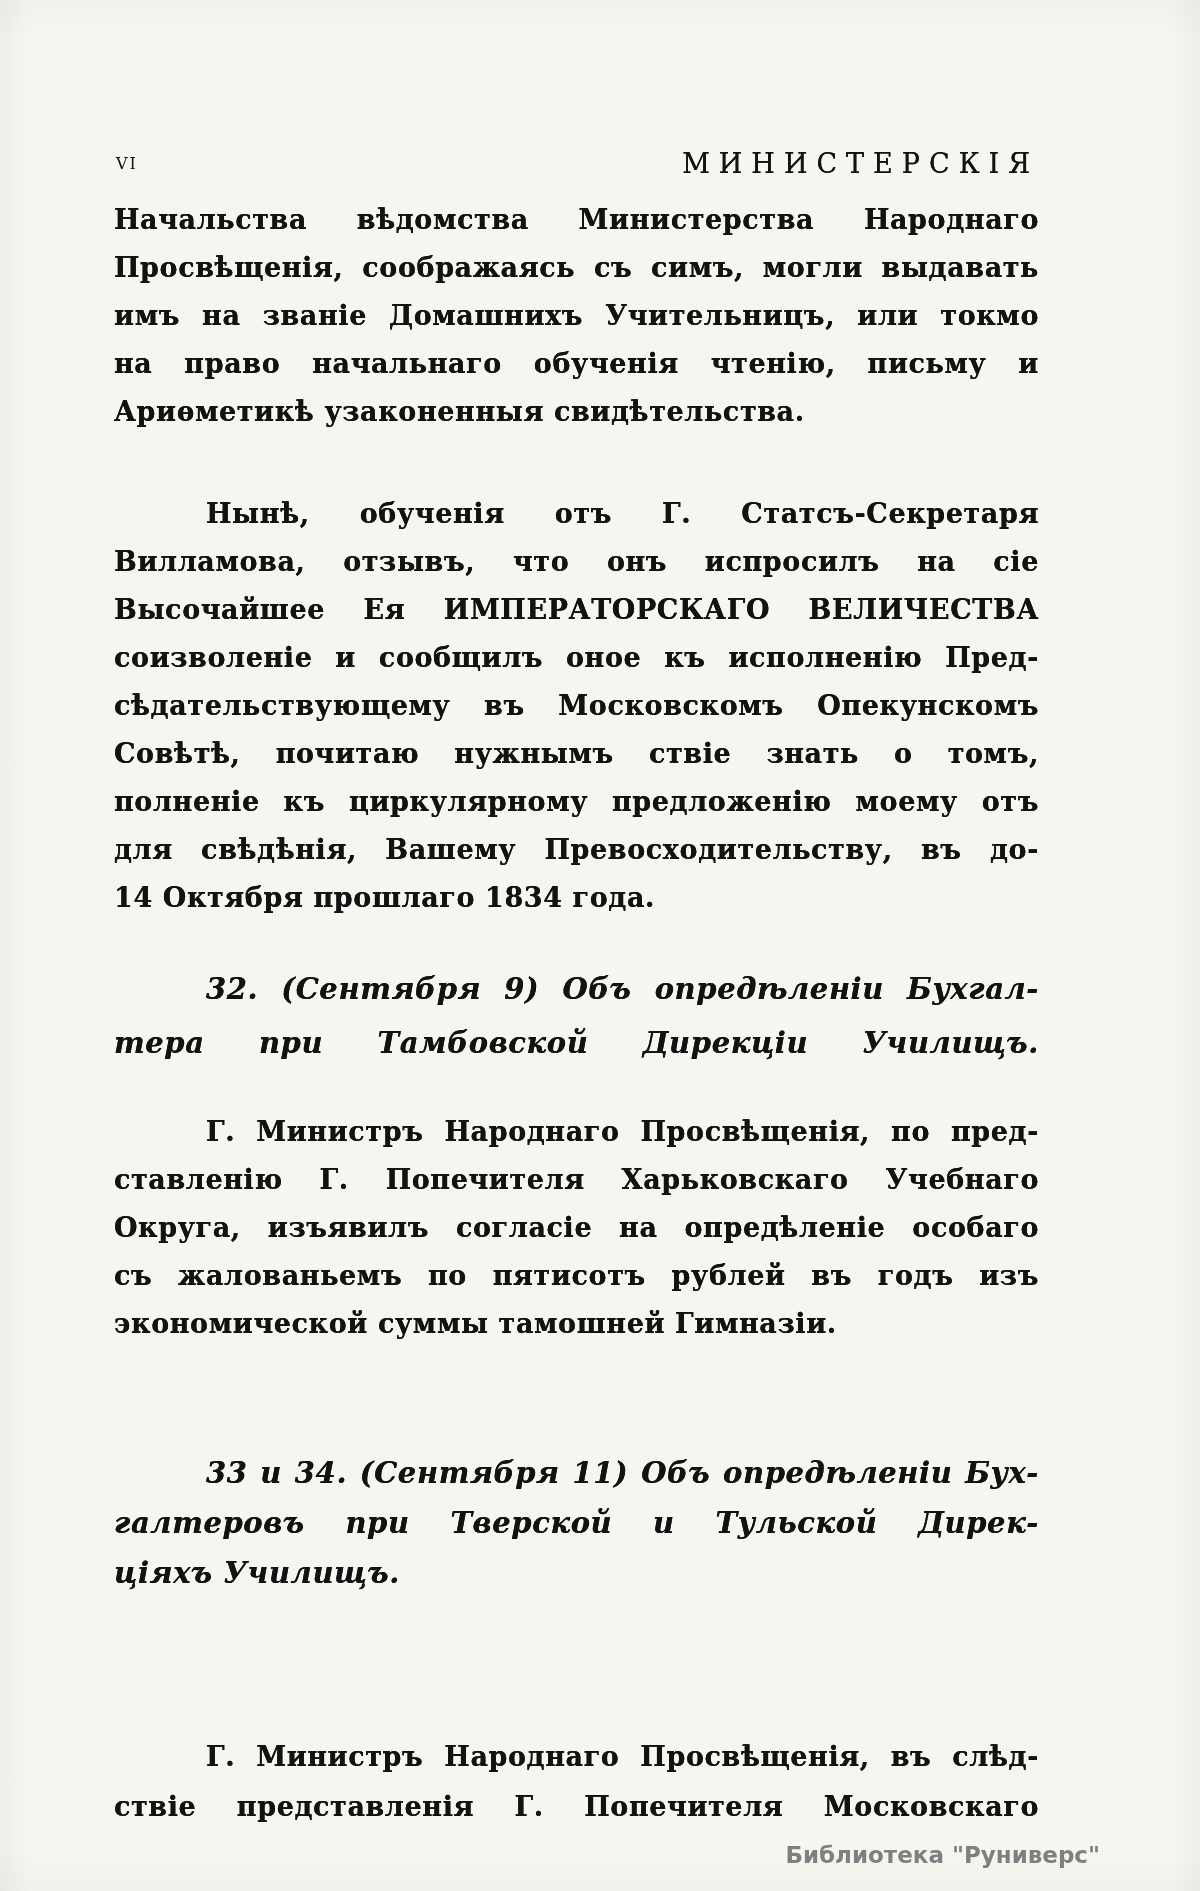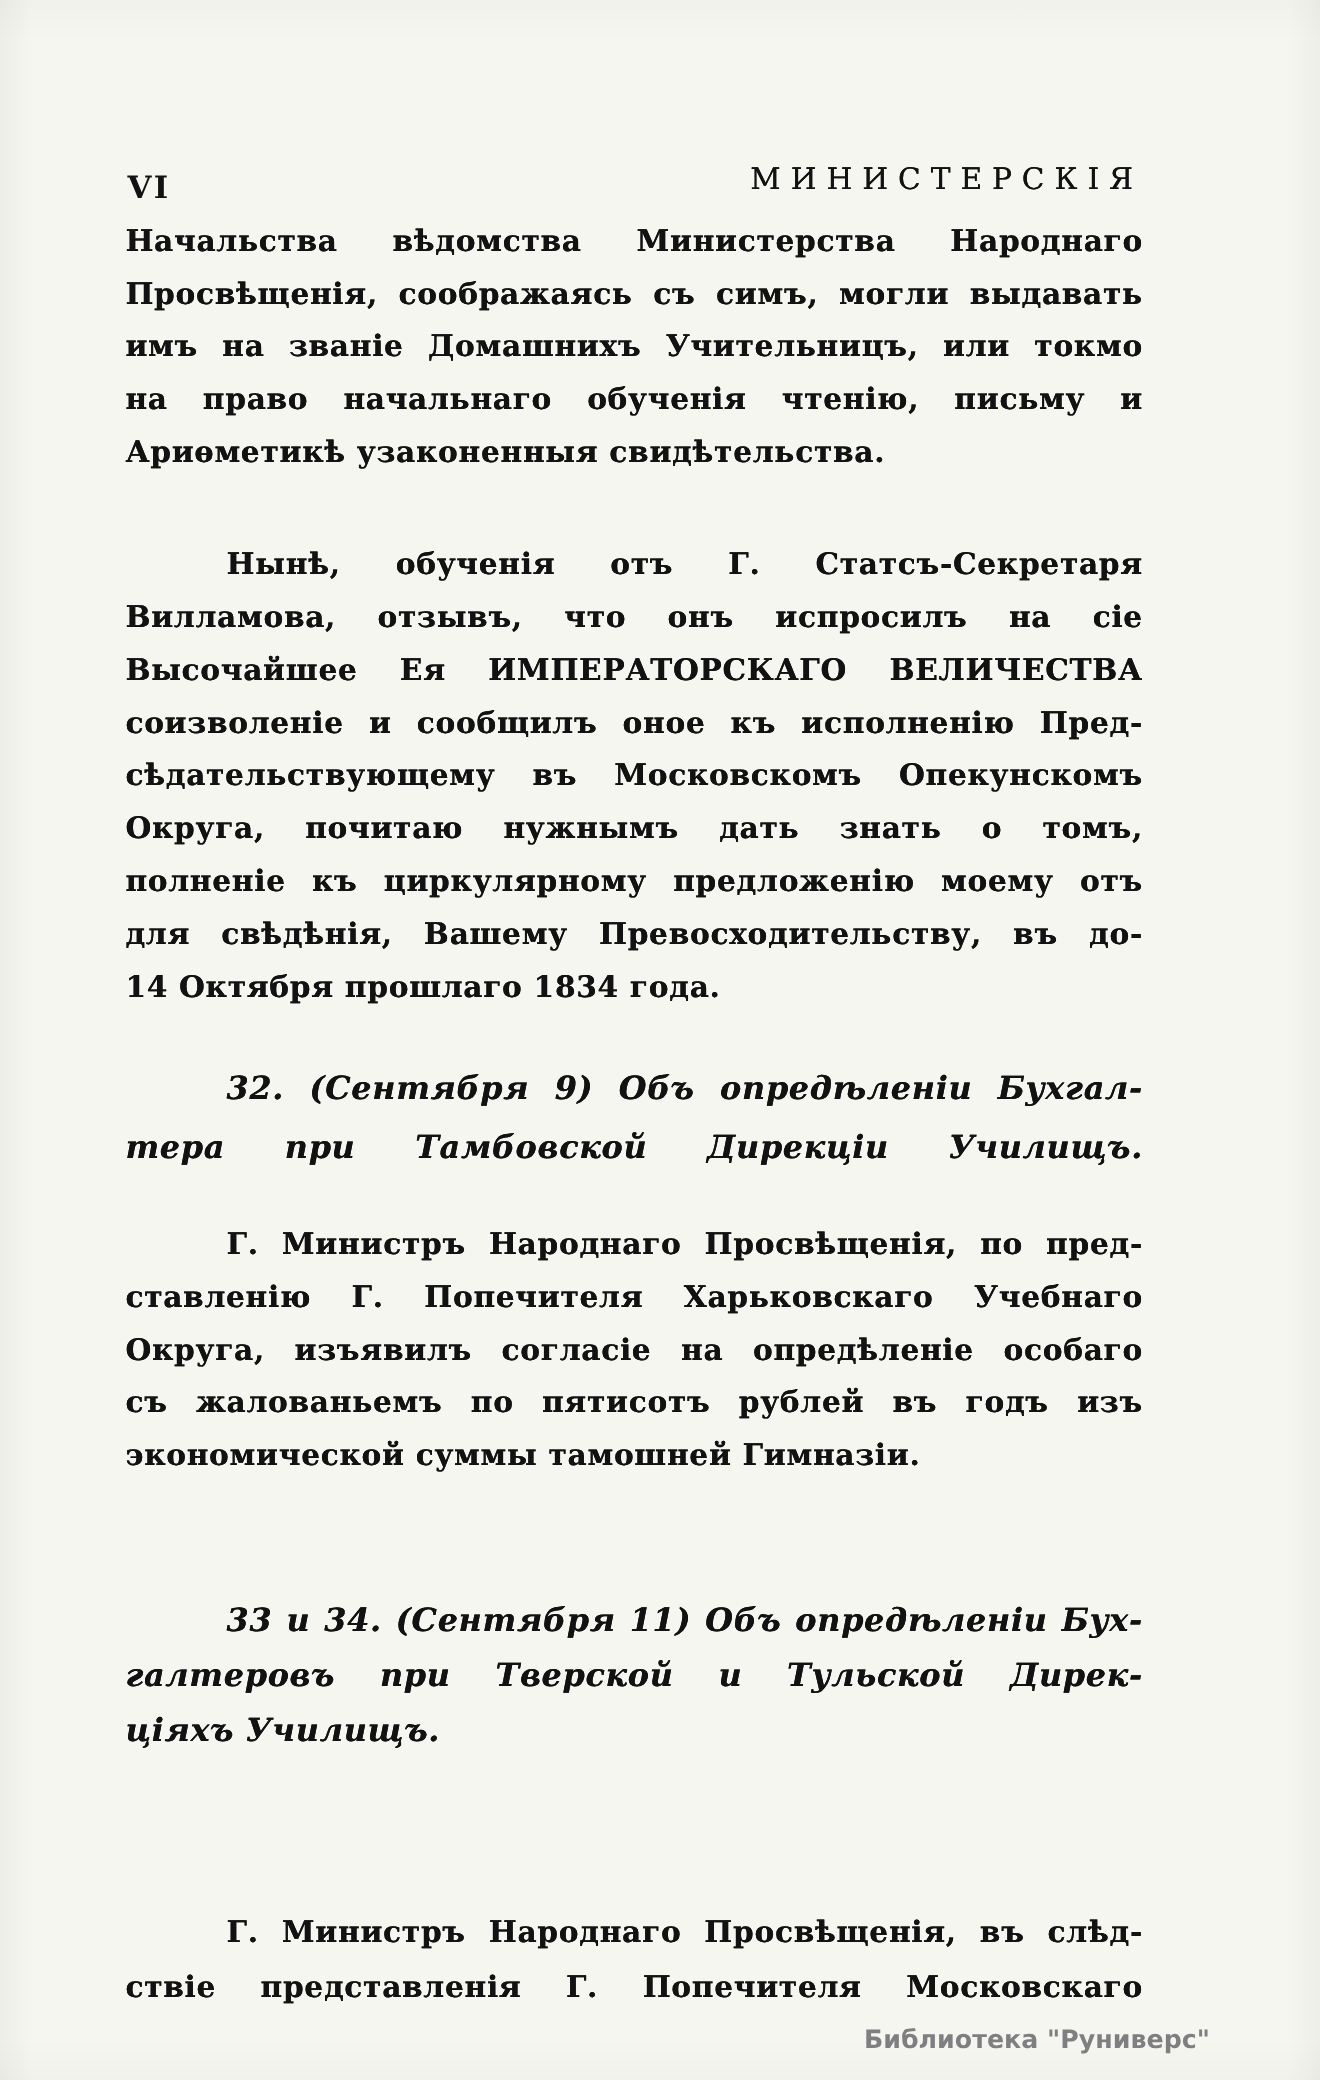--- a/index.html
+++ b/index.html
@@ -15,21 +15,21 @@
     position: absolute; inset: 0;
     background: linear-gradient(90deg, rgba(0,0,0,0.035), rgba(0,0,0,0) 2.5%, rgba(0,0,0,0) 97.5%, rgba(0,0,0,0.03)),
                 linear-gradient(180deg, rgba(0,0,0,0.02), rgba(0,0,0,0) 2%, rgba(0,0,0,0) 98%, rgba(0,0,0,0.02));
   }
   .col { position: absolute; left: 114px; width: 925px; }
 
   
   .header { top: 148px; height: 40px; }
   .page-number {
     position: absolute; left: 2px; top: 6px;
-    font-size: 28px; font-weight: 700; letter-spacing: 2px;
+    font-size: 16px; font-weight: 400; letter-spacing: 2px;
   }
   .running-title {
     display: block; text-align: right;
     font-size: 27px; font-weight: 400; letter-spacing: 9px;
     text-shadow: 0 0 0.5px currentColor;
   }
 
   
   .block { position: absolute; left: 0; width: 100%; }
   .block .line {
@@ -82,21 +82,21 @@
         <div class="line">на право начальнаго обученія чтенію, письму и</div>
         <div class="line no-justify">Ариѳметикѣ узаконенныя свидѣтельства.</div>
       </section>
 
     <section id="para-2" class="block body">
         <div class="line indent">Нынѣ, обученія отъ Г. Статсъ-Секретаря</div>
         <div class="line">Вилламова, отзывъ, что онъ испросилъ на сіе</div>
         <div class="line">Высочайшее Ея ИМПЕРАТОРСКАГО ВЕЛИЧЕСТВА</div>
         <div class="line">соизволеніе и сообщилъ оное къ исполненію Пред-</div>
         <div class="line">сѣдательствующему въ Московскомъ Опекунскомъ</div>
-        <div class="line">Округа, почитаю нужнымъ дать знать о томъ,</div>
+        <div class="line">Совѣтѣ, почитаю нужнымъ ствіе знать о томъ,</div>
         <div class="line">полненіе къ циркулярному предложенію моему отъ</div>
         <div class="line">для свѣдѣнія, Вашему Превосходительству, въ до-</div>
         <div class="line no-justify">14 Октября прошлаго 1834 года.</div>
       </section>
 
     <section id="head-32" class="block heading">
         <div class="line indent">32. (Сентября 9) Объ опредѣленіи Бухгал-</div>
         <div class="line">тера при Тамбовской Дирекціи Училищъ.</div>
       </section>
 

